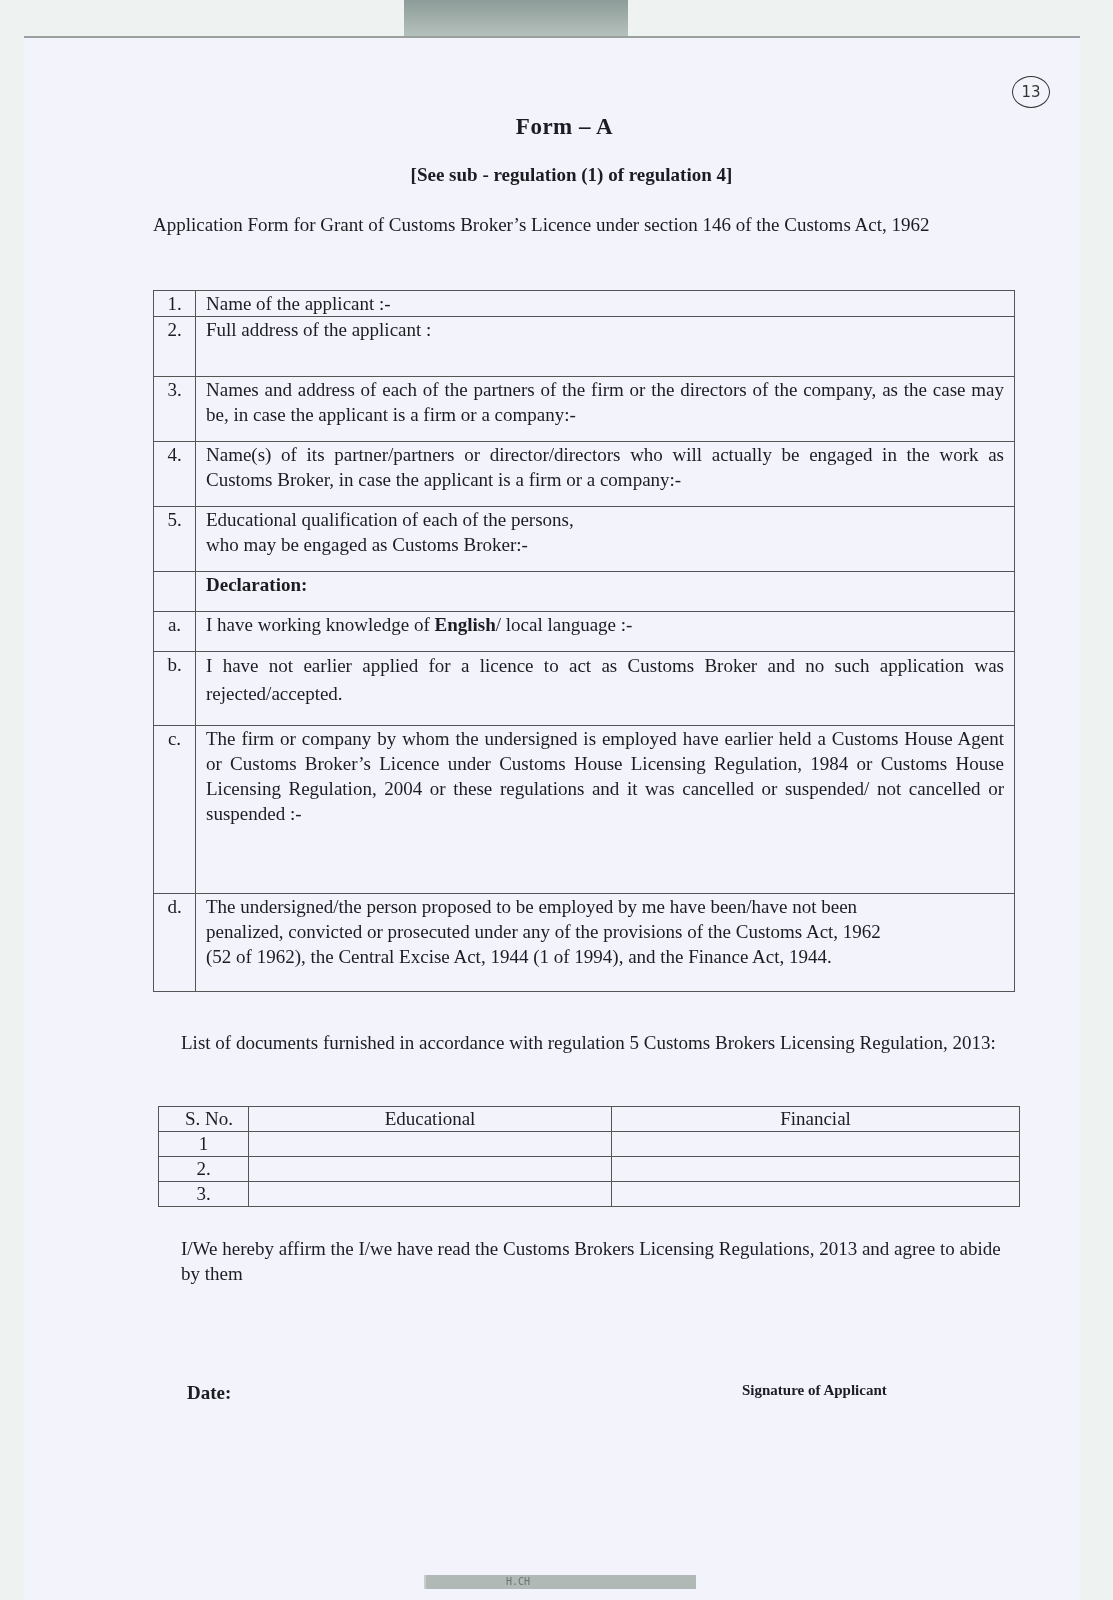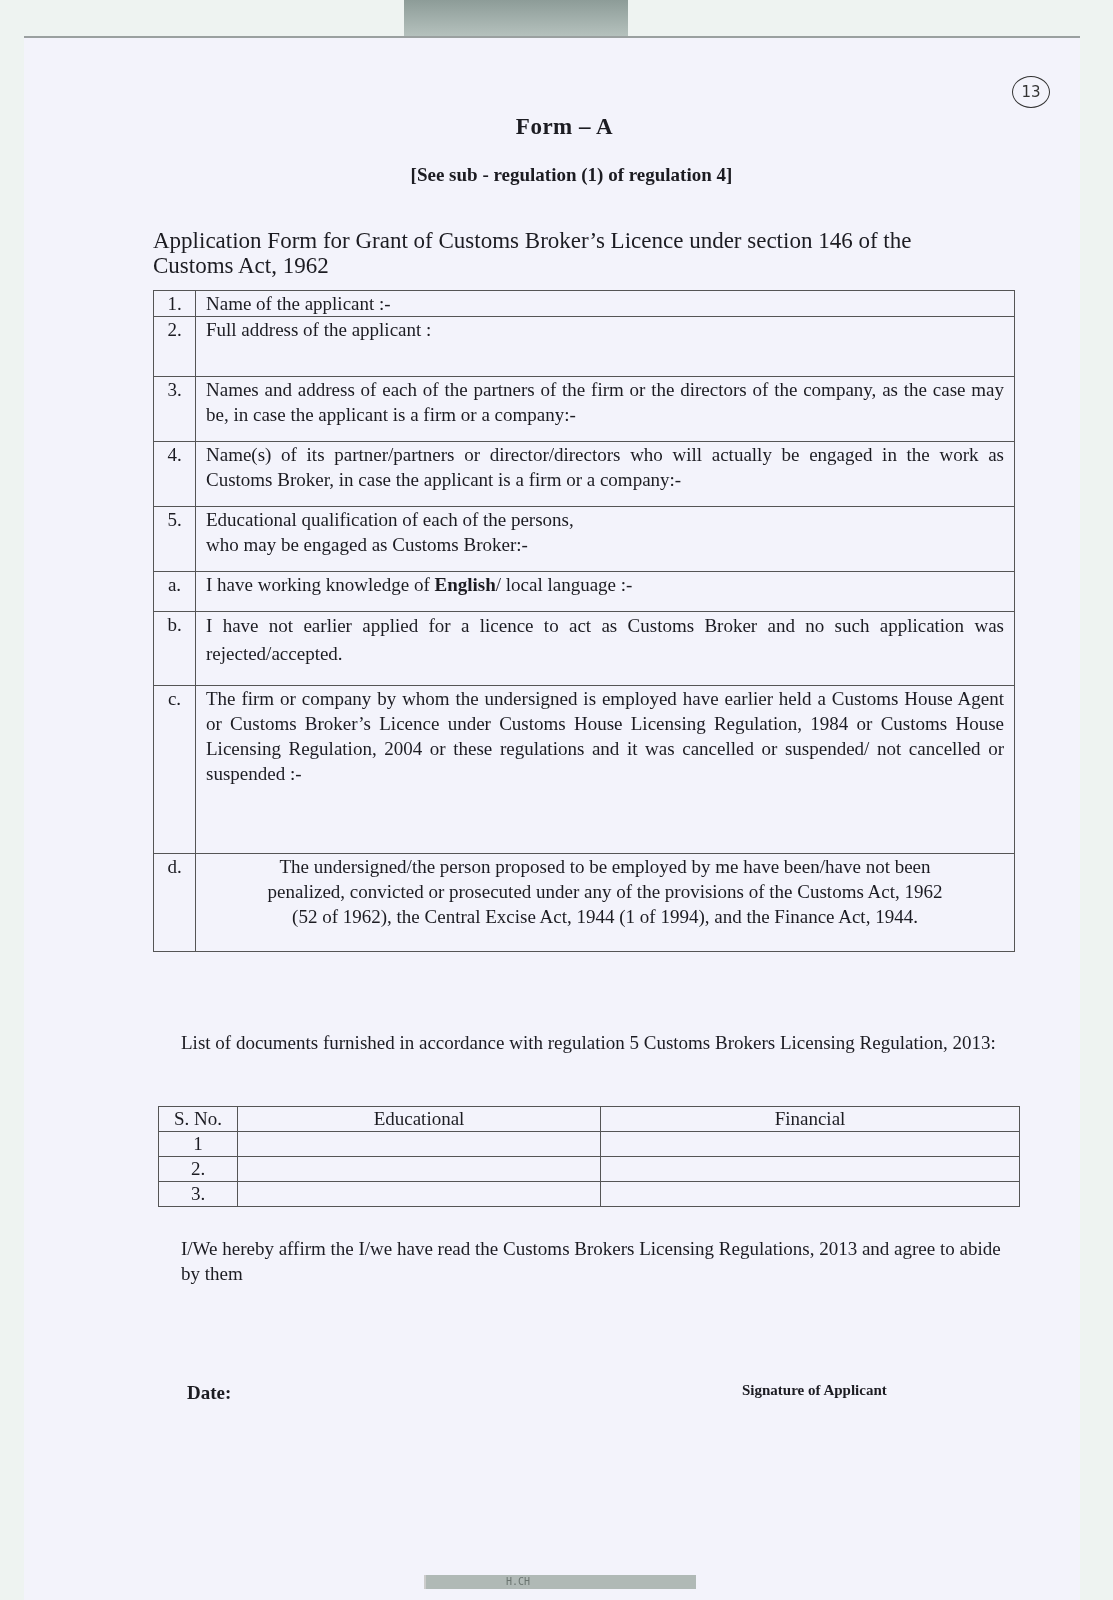--- a/index.html
+++ b/index.html
@@ -26,22 +26,22 @@
   }
   .form-title {
     position: absolute; left: 0; width: 1113px; top: 114px;
     text-align: center; font-size: 23px; font-weight: bold; letter-spacing: .5px; padding-left: 8px;
   }
   .form-subtitle {
     position: absolute; left: 0; width: 1143px; top: 164px;
     text-align: center; font-size: 19px; font-weight: bold;
   }
   .intro {
-    position: absolute; left: 153px; top: 228px; width: 840px;
-    font-size: 23px; line-height: 25px;
+    position: absolute; left: 153px; top: 212px; width: 840px;
+    font-size: 19px; line-height: 25px;
   }
   table.main {
     position: absolute; left: 153px; top: 290px; width: 862px;
     border-collapse: collapse; font-size: 19px; line-height: 25px;
   }
   table.main td { border: 1px solid #555; vertical-align: top; padding: 0 10px; }
   table.main td.num { width: 25px; text-align: center; padding: 0 8px; }
   table.main td.txt { text-align: justify; }
   .bold { font-weight: bold; }
   .doc-list-intro {
@@ -106,48 +106,52 @@
     <td class="txt">Name(s) of its partner/partners or director/directors who will actually be engaged in the work as Customs Broker, in case the applicant is a firm or a company:-</td>
   </tr>
   <tr style="height:65px;">
     <td class="num">5.</td>
     <td class="txt">
       <div>Educational qualification of each of the persons,</div>
       <div>who may be engaged as Customs Broker:-</div>
     </td>
   </tr>
   <tr style="height:40px;">
+    <td class="num"></td>
+    <td class="txt bold">Declaration:</td>
+  </tr>
+  <tr style="height:40px;">
     <td class="num">a.</td>
     <td class="txt"><span>I have working knowledge of </span><span class="bold">English</span><span>/ local language :-</span></td>
   </tr>
   <tr style="height:74px;">
     <td class="num">b.</td>
     <td class="txt" style="line-height:28px;">I have not earlier applied for a licence to act as Customs Broker and no such application was rejected/accepted.</td>
   </tr>
   <tr style="height:168px;">
     <td class="num">c.</td>
     <td class="txt">The firm or company by whom the undersigned is employed have earlier held a Customs House Agent or Customs Broker’s Licence under Customs House Licensing Regulation, 1984 or Customs House Licensing Regulation, 2004 or these regulations and it was cancelled or suspended/ not cancelled or suspended  :-</td>
   </tr>
   <tr style="height:98px;">
     <td class="num">d.</td>
-    <td class="txt" style="text-align:center;">
+    <td class="txt" style="text-align:left;">
       <div>The undersigned/the person proposed to be employed by me have been/have not been</div>
       <div>penalized, convicted or prosecuted under any of the provisions of the Customs Act, 1962</div>
       <div>(52 of 1962), the Central Excise Act, 1944 (1 of 1994), and the Finance Act, 1944.</div>
     </td>
   </tr>
 </tbody>
   </table>
 
 <div class="doc-list-intro">List of documents furnished in accordance with regulation 5 Customs Brokers Licensing Regulation, 2013:</div>
 
 <table class="docs">
   <tbody>
       <tr>
-    <th style="width:78px;">S. No.</th>
+    <th style="width:78px;padding-left:11px;">S. No.</th>
     <th style="width:362px;">Educational</th>
     <th>Financial</th>
   </tr>
   <tr>
     <td>1</td>
     <td></td>
     <td></td>
   </tr>
   <tr>
     <td>2.</td>

